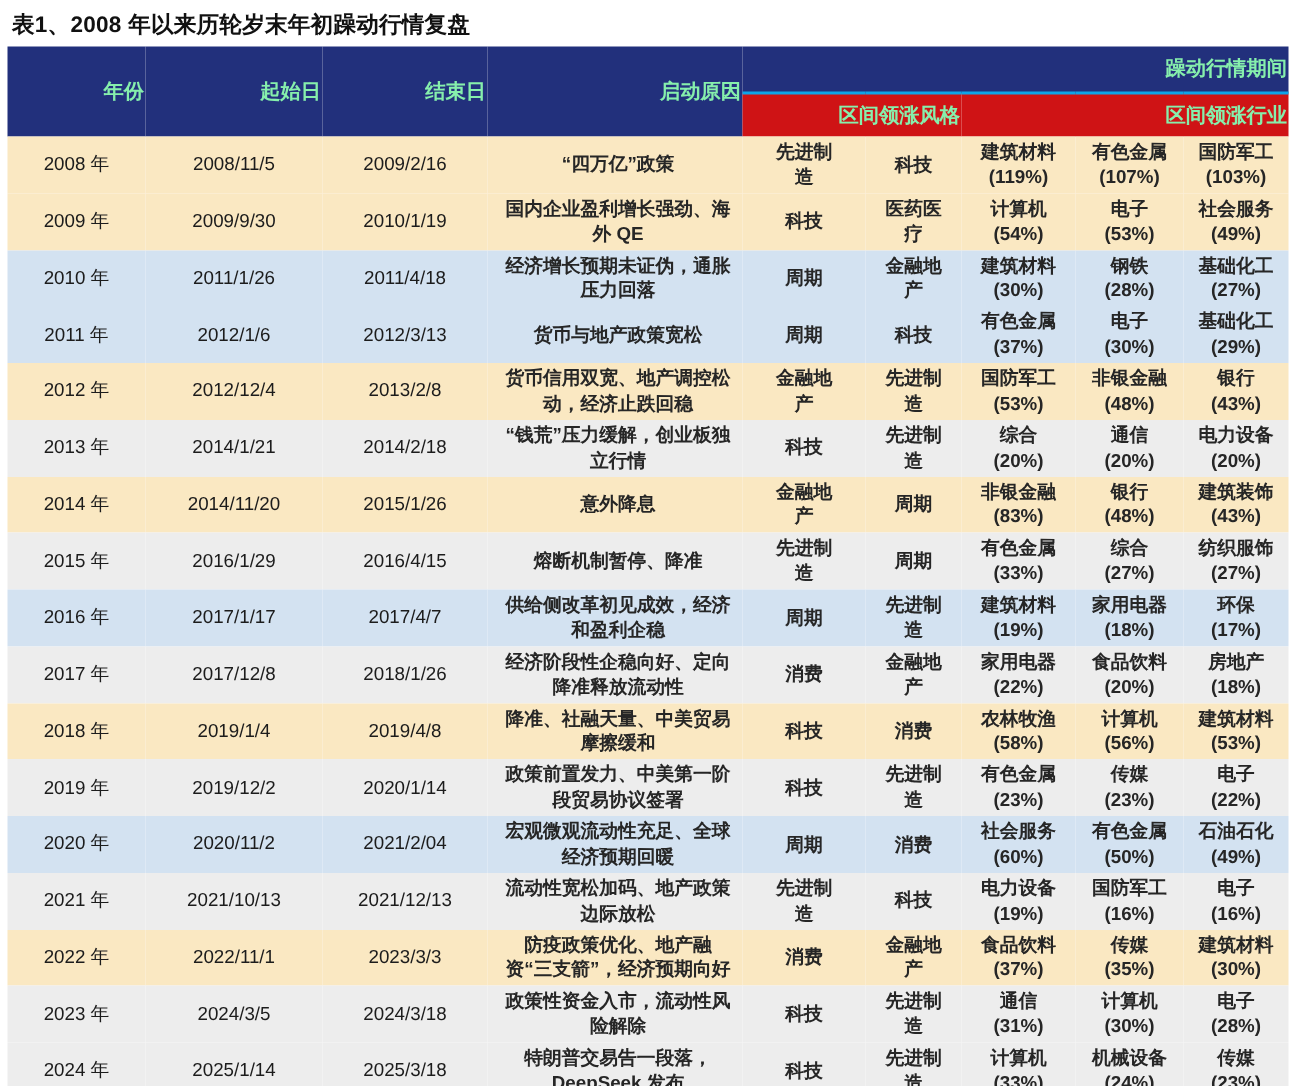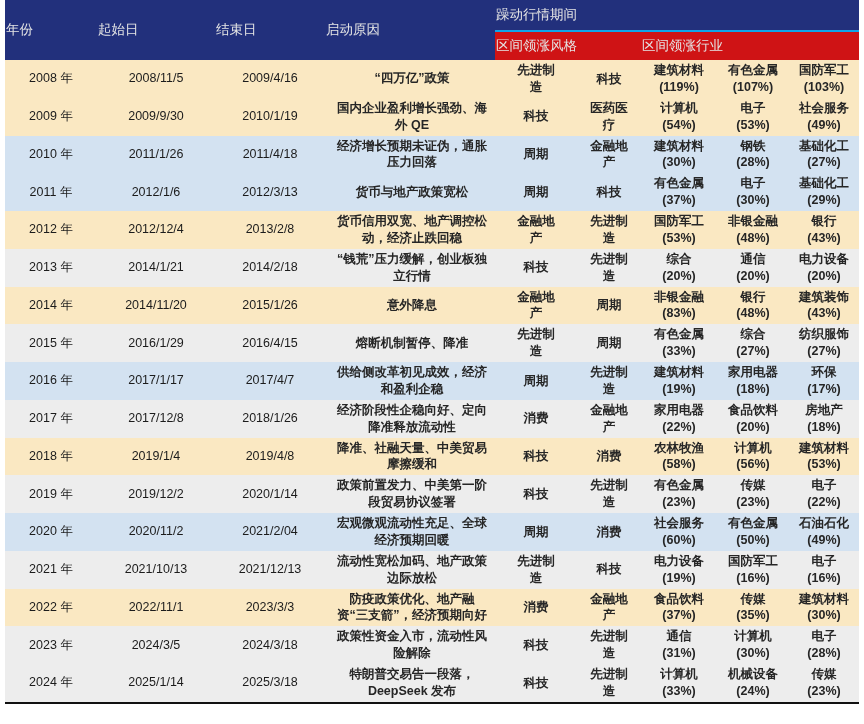--- a/index.html
+++ b/index.html
@@ -11,21 +11,21 @@
   }
   .page{padding:0 5px;}
   .title{
     font-size:15px;font-weight:bold;color:#111;
     padding:7px 3px 5px 3px;letter-spacing:.2px;
   }
   table.rally{
     width:854px;border-collapse:collapse;table-layout:fixed;
     border-bottom:2px solid #111;
   }
-  thead th{vertical-align:middle;text-align:left;color:#e5e5e5;font-weight:400;}
+  thead th{vertical-align:middle;text-align:right;color:#86efac;font-weight:700;}
   th.navy{background:#22307c;font-size:13.5px;}
   tr.h1 th{height:28px;}
   tr.h2 th{height:26px;}
   th.red{background:#cf1315;font-size:13.5px;border-top:2px solid #0ea5e9;}
   tbody td{
     vertical-align:middle;text-align:center;
     font-size:12.5px;line-height:1.35;padding:2px 2px;
   }
   tbody tr{height:36px;}
   td.year,td.date{font-weight:400;color:#1c1c1c;}
@@ -34,20 +34,21 @@
   td.style .wrapbox{display:inline-block;max-width:3.3em;vertical-align:middle;}
   td.industry{font-weight:600;}
   .tone-cream td{background:#fae8c2;}
   .tone-blue td{background:#d3e2f1;}
   .tone-gray td{background:#ededed;}
 </style>
 </head>
 <body>
 
 <div class="page">
+  <div class="title">表1、2008 年以来历轮岁末年初躁动行情复盘</div>
 
   <table class="rally">
     <colgroup>
       <col style="width:92px">
         <col style="width:118px">
         <col style="width:110px">
       <col style="width:170px">
         <col style="width:82px">
         <col style="width:64px">
       <col style="width:76px">
@@ -64,21 +65,21 @@
       </tr>
       <tr class="h2">
         <th class="red" colspan="2">区间领涨风格</th>
         <th class="red" colspan="3">区间领涨行业</th>
       </tr>
     </thead>
     <tbody id="table-body">
         <tr class="tone-cream">
     <td class="year">2008 年</td>
     <td class="date">2008/11/5</td>
-    <td class="date">2009/4/16</td>
+    <td class="date">2009/2/16</td>
     <td class="reason">“四万亿”政策</td>
     <td class="style"><span class="wrapbox">先进制造</span></td>
     <td class="style"><span class="wrapbox">科技</span></td>
     <td class="industry">
       <div class="iname">建筑材料</div>
       <div class="ipct">(119%)</div>
     </td>
     <td class="industry">
       <div class="iname">有色金属</div>
       <div class="ipct">(107%)</div>

